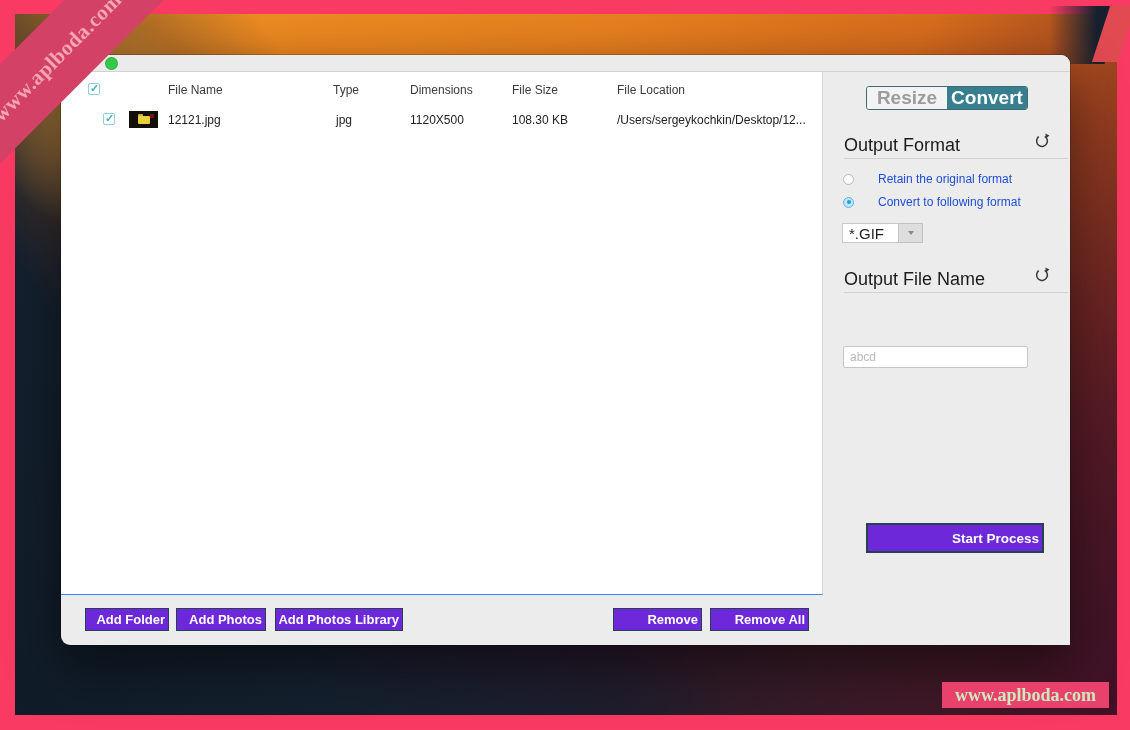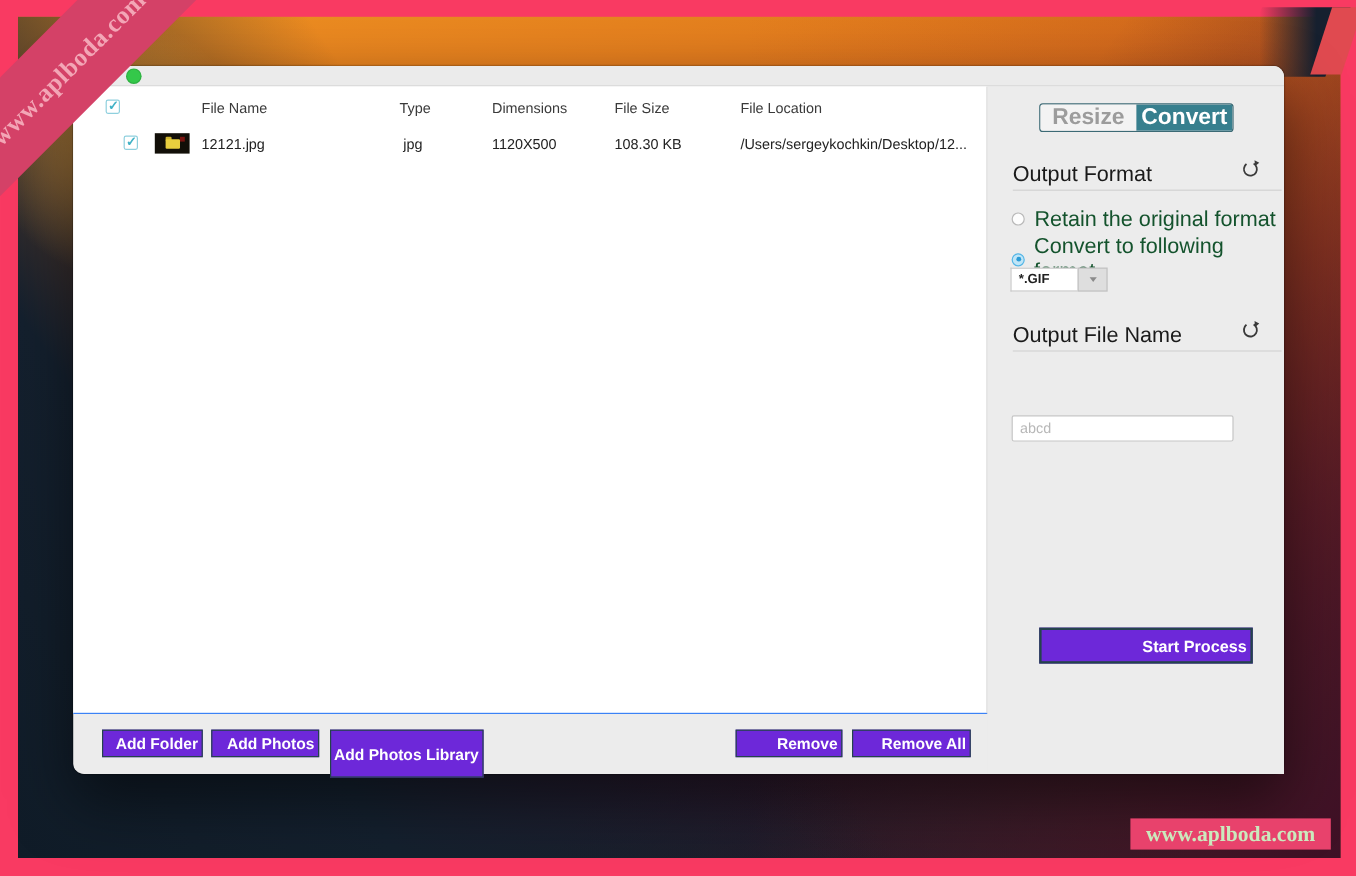--- a/index.html
+++ b/index.html
@@ -59,25 +59,25 @@
 
   .sec-title { position:absolute; left:21px; font-size:18px; font-weight:normal; color:#1a1a1a; }
   .reset-btn { position:absolute; left:211px; width:16px; height:16px; cursor:pointer; }
   .divider { position:absolute; left:21px; right:2px; height:1px; background:#d2d2d2; }
 
   .radio-row { position:absolute; left:20px; display:flex; align-items:center; gap:8px; }
   .radio { width:11px; height:11px; border-radius:50%; background:#fdfdfd; border:1px solid #b9b9b9; position:relative; }
   .radio.on { background:#bfe5f7; border:1px solid #54b6e6; }
   .radio.on::after { content:""; position:absolute; left:2.5px; top:2.5px; width:4px; height:4px;
     border-radius:50%; background:#2b9bd6; }
-  .radio-label { font-size:18px; color:#14532d; }
+  .radio-label { font-size:12px; color:#1d4ed8;margin-left:16px; }
 
   .select { position:absolute; display:flex; height:20px; }
   .select .val { background:#fff; border:1px solid #c9c9c9; border-right:none;
-    display:flex; align-items:center; padding-left:6px; font-size:11px; font-weight:bold; color:#1f1f1f; }
+    display:flex; align-items:center; padding-left:6px; font-size:15px; font-weight:normal; color:#1f1f1f; }
   .select .val.reg { font-weight:normal; font-size:12px; }
   .select .arrow-btn { width:25px; background:#dedede; border:1px solid #c2c2c2;
     display:flex; align-items:center; justify-content:center; }
   .select .arrow-btn::after { content:""; width:0; height:0;
     border-left:3.5px solid transparent; border-right:3.5px solid transparent; border-top:4px solid #8a8a8a; }
 
   .text-input { position:absolute; left:20px; width:185px; height:22px; background:#fff;
     border:1px solid #c6c6c6; border-radius:2px; font-size:12px; padding:0 6px;
     font-family:"Liberation Sans", sans-serif; color:#333; outline:none; }
   .text-input::placeholder { color:#b8b8b8; }
@@ -176,21 +176,21 @@
       <div class="divider" style="top:220px;"></div>
 
 
       <input class="text-input" style="top: 274px;" type="text" placeholder="abcd">
 
       <button class="teal-btn start-btn">Start Process</button>
     </div>
 
     <button class="teal-btn" style="left:24px; top:553px; width:84px; height:23px;">Add Folder</button>
     <button class="teal-btn" style="left:115px; top:553px; width:90px; height:23px;">Add Photos</button>
-    <button class="teal-btn" style="left:214px; top:553px; width:128px; height:40px;">Add Photos Library</button>
+    <button class="teal-btn" style="left:214px; top:553px; width:128px; height:23px;">Add Photos Library</button>
     <button class="teal-btn" style="left:552px; top:553px; width:89px; height:23px;">Remove</button>
     <button class="teal-btn" style="left:649px; top:553px; width:99px; height:23px;">Remove All</button>
   </div>
 
   <div class="ribbon">www.aplboda.com</div>
   <div class="banner">www.aplboda.com</div>
 
 </div>
 
 </body></html>

